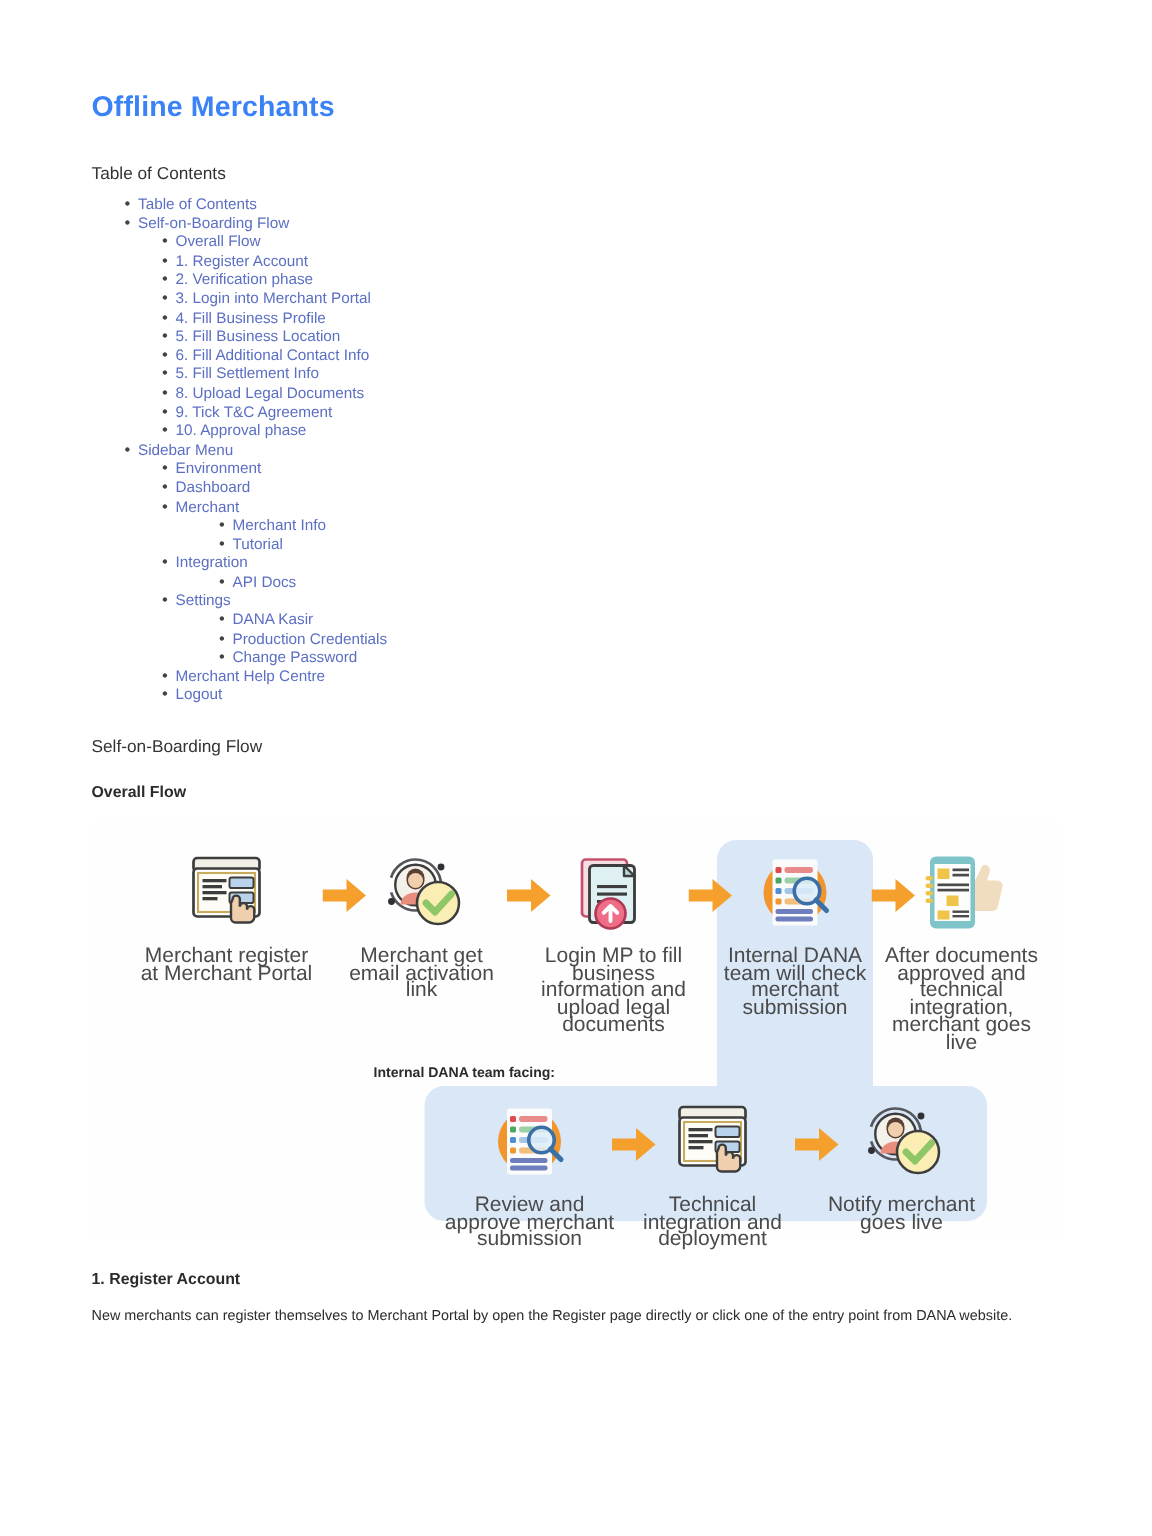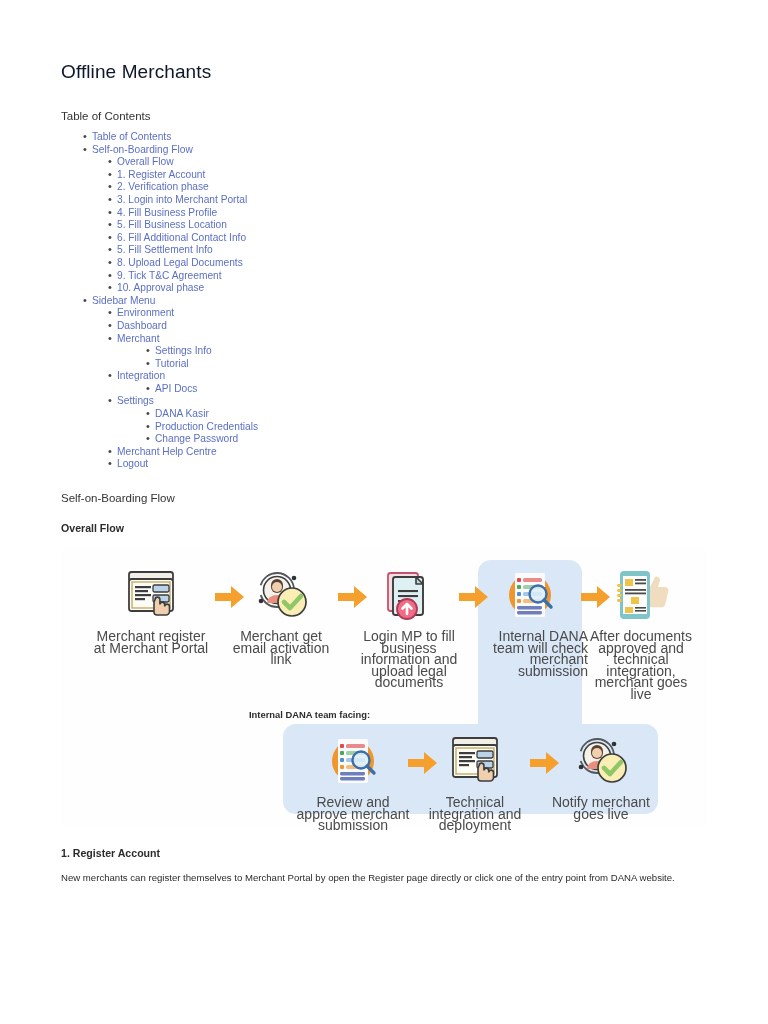--- a/index.html
+++ b/index.html
@@ -20,22 +20,22 @@
     left: 0; top: 0;
     width: 768px;
     height: 1024px;
     padding: 0;
   }
   .doc-title {
     position: absolute;
     left: 61px;
     top: 61px;
     font-size: 19px;
-    font-weight: 400;
-    color: #0f172a;
+    font-weight: 700;
+    color: #3b82f6;
     letter-spacing: 0.1px;
   }
   .toc-label {
     position: absolute;
     left: 61px;
     top: 110px;
     font-size: 11.5px;
     color: #333333;
   }
 
@@ -280,21 +280,21 @@
         </li>
         <li class="toc-node">
           <div class="toc-row lvl2">
             <span class="bullet">•</span>
             <span class="toc-link">Merchant</span>
           </div>
         </li>
         <li class="toc-node">
           <div class="toc-row lvl3">
             <span class="bullet">•</span>
-            <span class="toc-link">Settings Info</span>
+            <span class="toc-link">Merchant Info</span>
           </div>
         </li>
         <li class="toc-node">
           <div class="toc-row lvl3">
             <span class="bullet">•</span>
             <span class="toc-link">Tutorial</span>
           </div>
         </li>
         <li class="toc-node">
           <div class="toc-row lvl2">
@@ -420,21 +420,21 @@
       </div>
       <div class="cap">Login MP to fill business information and upload legal documents</div>
     </div>
 
     <div class="arrow" style="left:396px; top:34px;">
       <svg width="30" height="24" viewBox="0 0 30 24">
         <path d="M0 8 h16 v-7 l13 11 -13 11 v-7 h-16 z" fill="#f5a02d"></path>
       </svg>
     </div>
 
-    <div class="node" style="left:407px; top:16px;text-align:right;">
+    <div class="node" style="left:407px; top:16px;">
       <div class="icon-wrap">
         <svg width="54" height="52" viewBox="0 0 54 52">
           <circle cx="27" cy="26" r="21" fill="#f0962d"></circle>
           <rect x="12" y="4" width="30" height="44" rx="1.5" fill="#fbfbfb"></rect>
           <rect x="14" y="9" width="4" height="4" rx="1" fill="#e04a4a"></rect>
           <rect x="20" y="9" width="19" height="4" rx="1.6" fill="#e98b8b"></rect>
           <rect x="14" y="16" width="4" height="4" rx="1" fill="#49a85f"></rect>
           <rect x="20" y="16" width="19" height="4" rx="1.6" fill="#9ed0a8"></rect>
           <rect x="14" y="23" width="4" height="4" rx="1" fill="#4d8fd0"></rect>
           <rect x="20" y="23" width="19" height="4" rx="1.6" fill="#a4c7e8"></rect>

